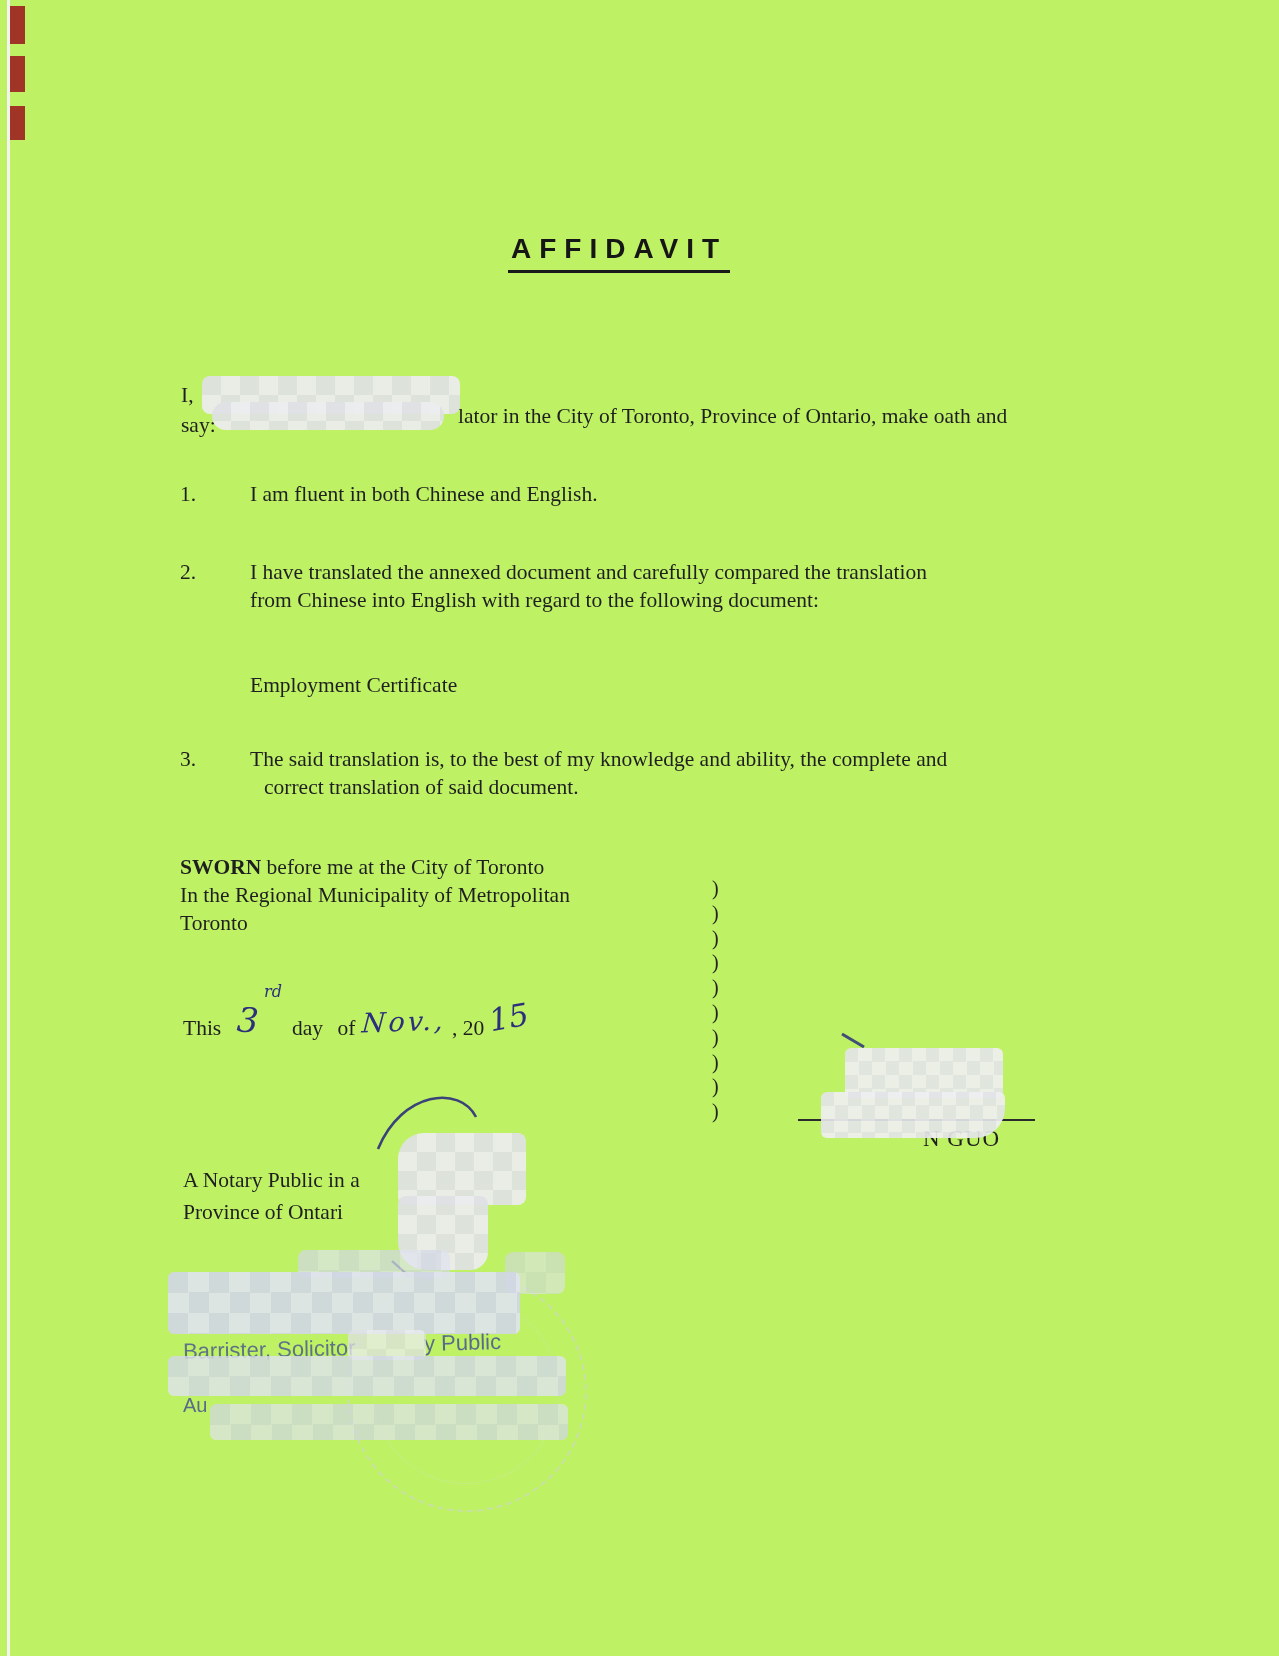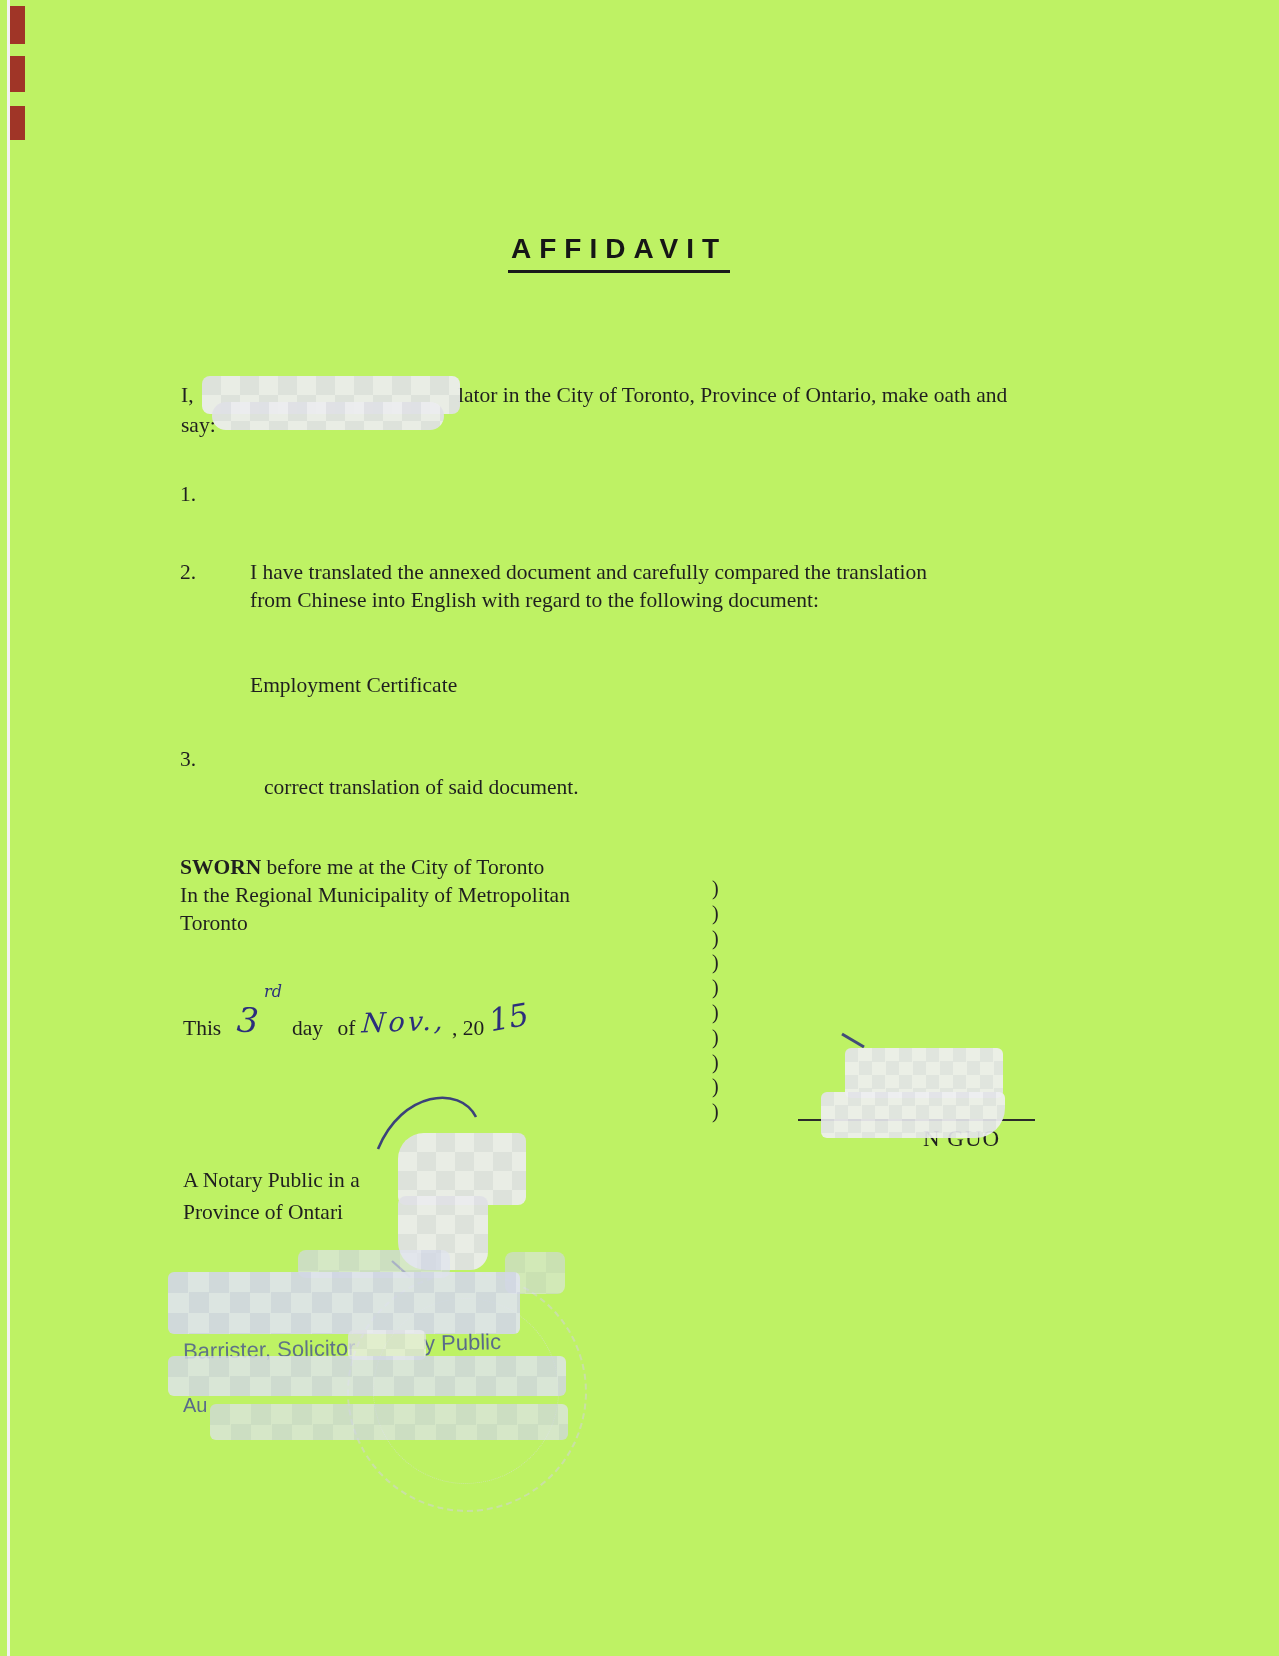--- a/index.html
+++ b/index.html
@@ -66,35 +66,37 @@
 
   <div class="edge-line"></div>
 
   <div class="redmark" style="top:6px;height:38px;"></div>
   <div class="redmark" style="top:56px;height:36px;"></div>
   <div class="redmark" style="top:106px;height:34px;"></div>
 
   <div class="abs title" style="left:508px; top:233px;">AFFIDAVIT</div>
 
   <span class="abs serif" style="left:181px; top:383px;">I,</span>
-  <span class="abs serif" style="left:458px; top:383px;">lator in the City of Toronto, Province of Ontario, make oath and</span>
+  <span class="abs serif" style="left:458px; top:404px;">lator in the City of Toronto, Province of Ontario, make oath and</span>
   <span class="abs serif" style="left:181px; top:413px;">say:</span>
 
   <div class="abs px-gray" style="left:202px; top:376px; width:258px; height:38px; border-radius:8px;"></div>
   <div class="abs px-gray" style="left:212px; top:402px; width:232px; height:28px; border-radius:14px;"></div>
 
   <span class="abs num" style="left:180px; top:482px;">1.</span>
+  <span class="abs serif" style="left:250px; top:482px;">I am fluent in both Chinese and English.</span>
 
   <span class="abs num" style="left:180px; top:560px;">2.</span>
   <span class="abs serif" style="left:250px; top:588px;">from Chinese into English with regard to the following document:</span>
   <span class="abs serif" style="left:250px; top:560px;">I have translated the annexed document and carefully compared the translation</span>
 
   <span class="abs serif" style="left:250px; top:673px;">Employment Certificate</span>
 
   <span class="abs num" style="left:180px; top:747px;">3.</span>
+  <span class="abs serif" style="left:250px; top:747px;">The said translation is, to the best of my knowledge and ability, the complete and</span>
   <span class="abs serif" style="left:264px; top:775px;">correct translation of said document.</span>
 
   <span class="abs serif" style="left:180px; top:883px;">In the Regional Municipality of Metropolitan</span>
   <span class="abs serif" style="left:180px; top:855px;"><span class="bold">SWORN</span><span> before me at the City of Toronto</span></span>
   <span class="abs serif" style="left:180px; top:911px;">Toronto</span>
 
   <div class="parens">
     <span>)</span>
     <span>)</span>
     <span>)</span>

